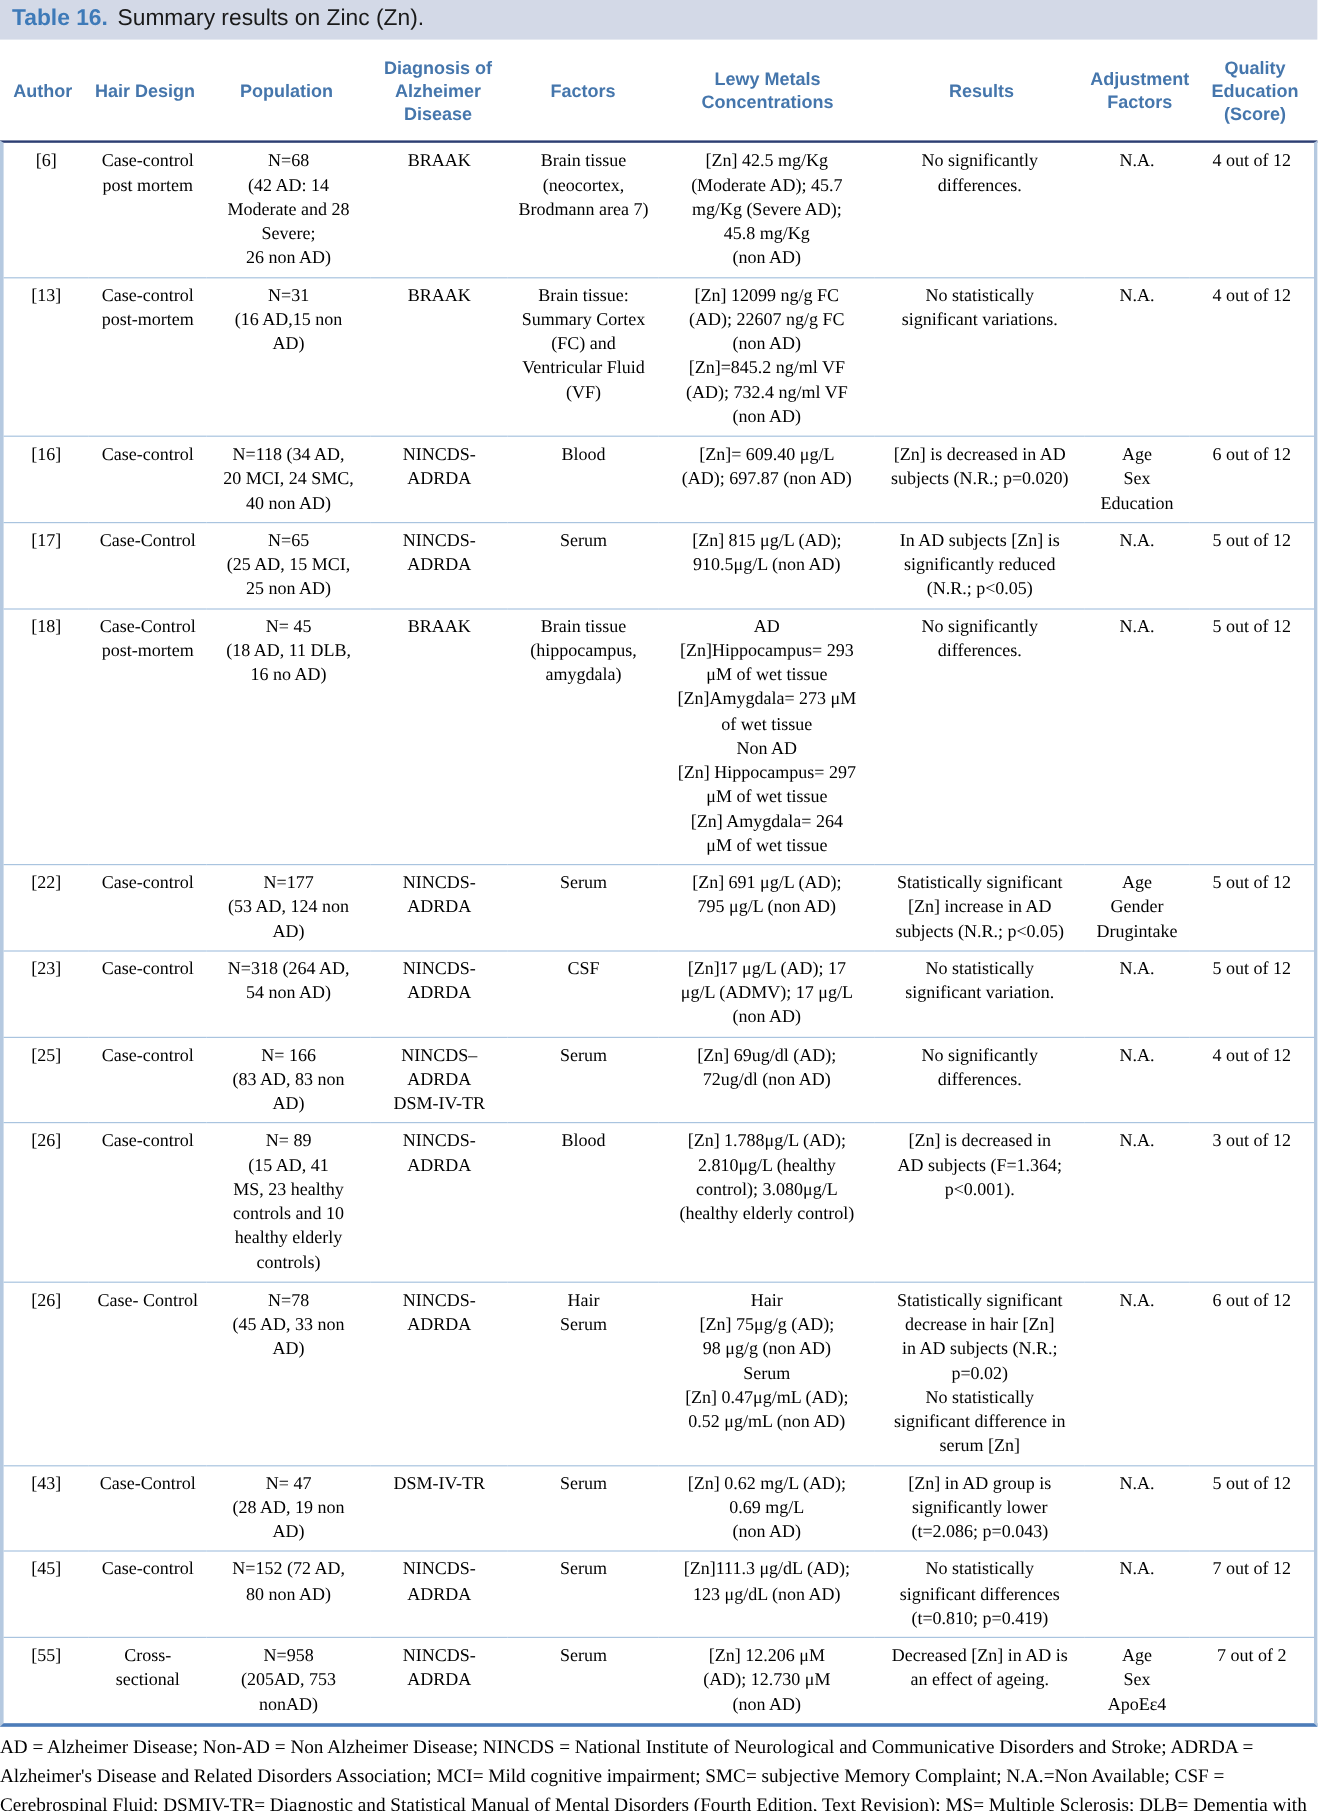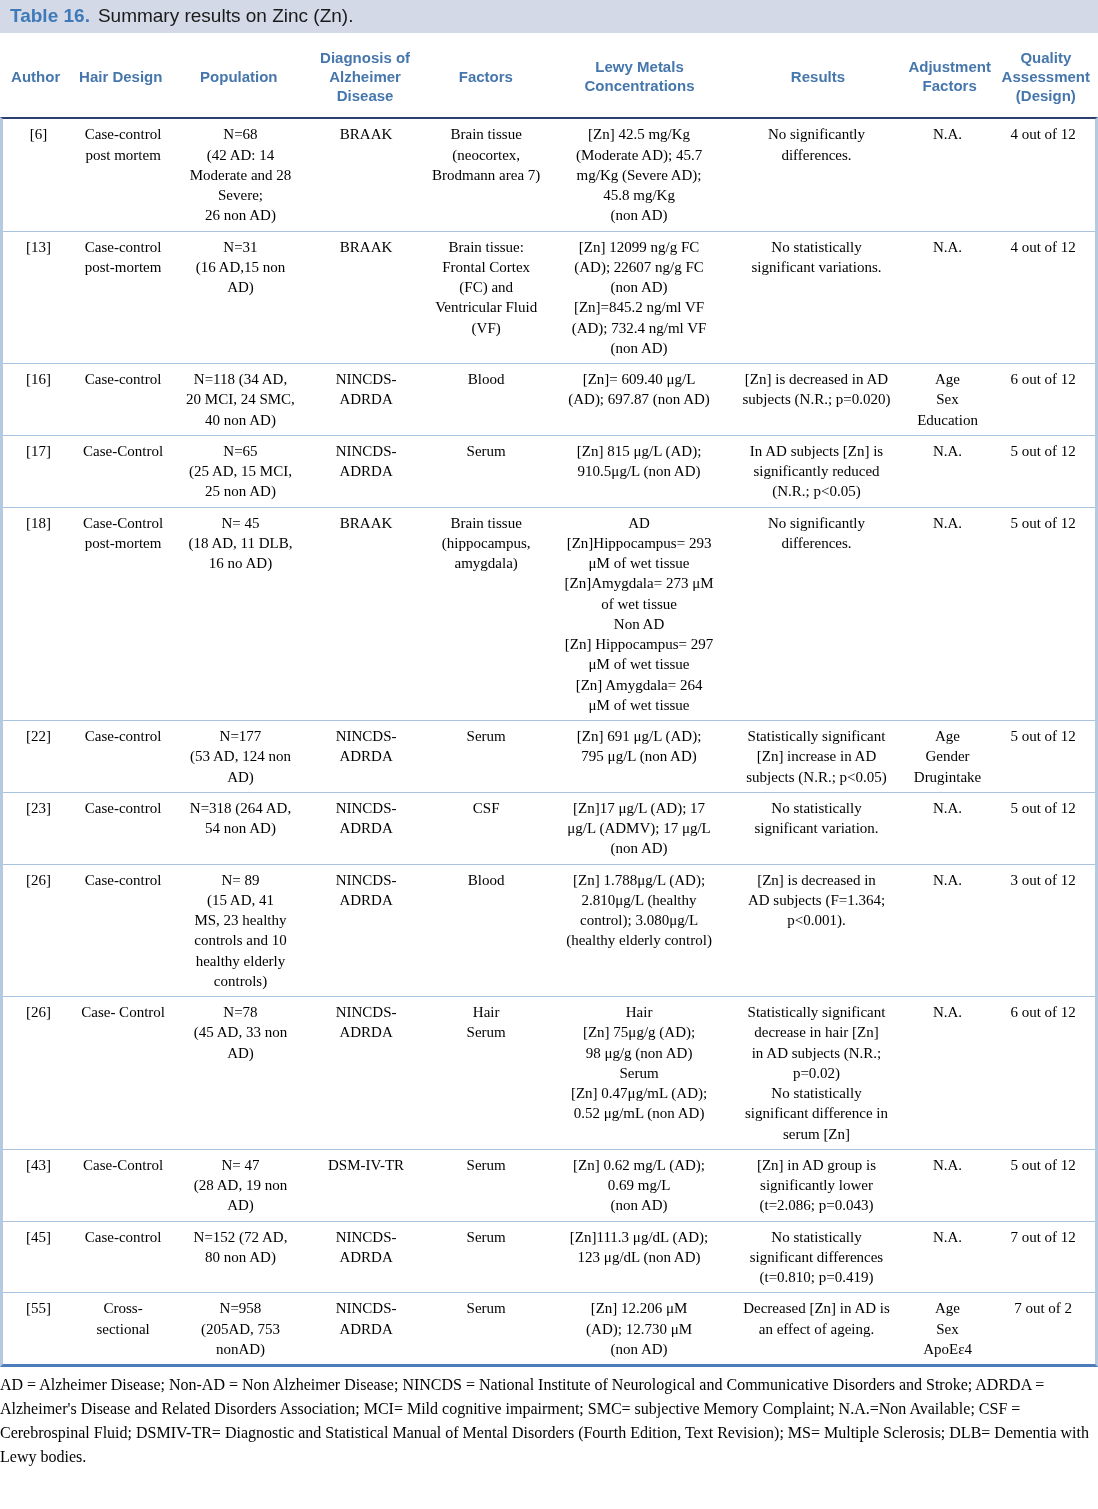--- a/index.html
+++ b/index.html
@@ -79,21 +79,21 @@
   <thead>
     <tr id="header-row">
         <th>Author</th>
         <th>Hair Design</th>
         <th>Population</th>
         <th>Diagnosis of Alzheimer Disease</th>
         <th>Factors</th>
         <th>Lewy Metals Concentrations</th>
         <th>Results</th>
         <th>Adjustment Factors</th>
-        <th>Quality Assessment (Design)</th>
+        <th>Quality Education (Score)</th>
       </tr>
   </thead>
 </table>
 
 <div class="body-frame">
   <table class="body-table">
     <colgroup>
       <col style="width:6.5%">
         <col style="width:9%">
         <col style="width:12.5%">
@@ -130,21 +130,21 @@
         </tr>
         <tr>
           <td>[13]</td>
           <td>Case-control
 post-mortem</td>
           <td>N=31
 (16 AD,15 non
 AD)</td>
           <td>BRAAK</td>
           <td>Brain tissue:
-Frontal Cortex
+Summary Cortex
 (FC) and
 Ventricular Fluid
 (VF)</td>
           <td>[Zn] 12099 ng/g FC
 (AD); 22607 ng/g FC
 (non AD)
 [Zn]=845.2 ng/ml VF
 (AD); 732.4 ng/ml VF
 (non AD)</td>
           <td>No statistically
@@ -242,20 +242,37 @@
           <td>CSF</td>
           <td>[Zn]17 μg/L (AD); 17
 μg/L (ADMV); 17 μg/L
 (non AD)</td>
           <td>No statistically
 significant variation.</td>
           <td>N.A.</td>
           <td>5 out of 12</td>
         </tr>
         <tr>
+          <td>[25]</td>
+          <td>Case-control</td>
+          <td>N= 166
+(83 AD, 83 non
+AD)</td>
+          <td>NINCDS–
+ADRDA
+DSM-IV-TR</td>
+          <td>Serum</td>
+          <td>[Zn] 69ug/dl (AD);
+72ug/dl (non AD)</td>
+          <td>No significantly
+differences.</td>
+          <td>N.A.</td>
+          <td>4 out of 12</td>
+        </tr>
+        <tr>
           <td>[26]</td>
           <td>Case-control</td>
           <td>N= 89
 (15 AD, 41
 MS, 23 healthy
 controls and 10
 healthy elderly
 controls)</td>
           <td>NINCDS-
 ADRDA</td>

